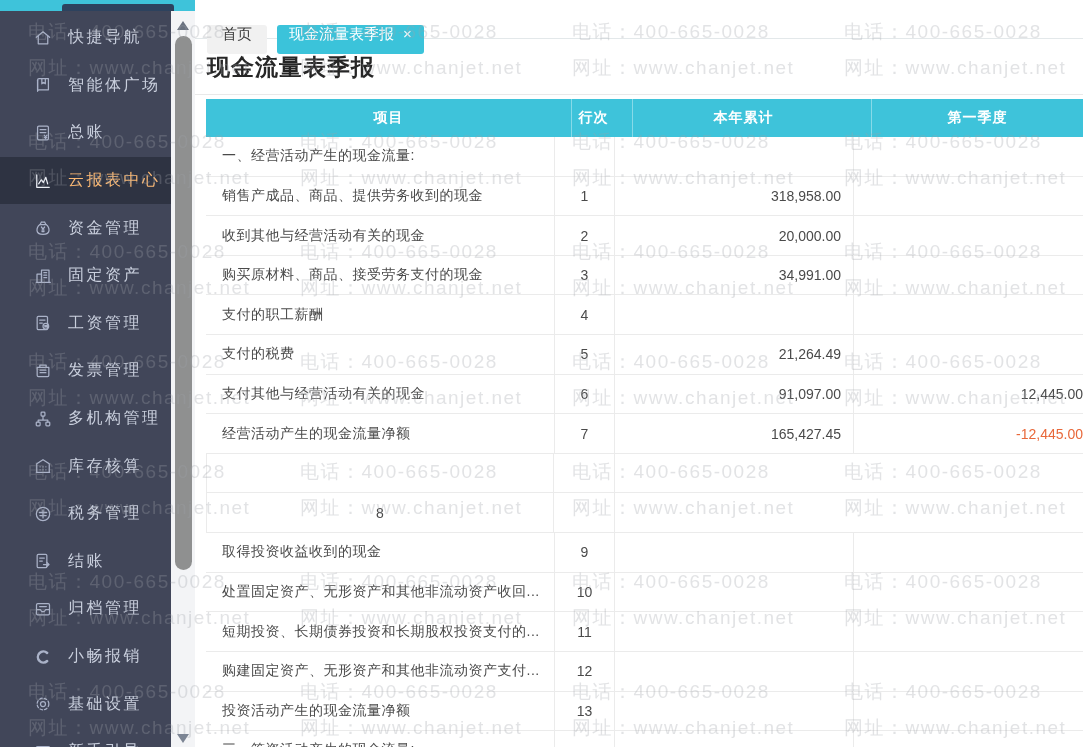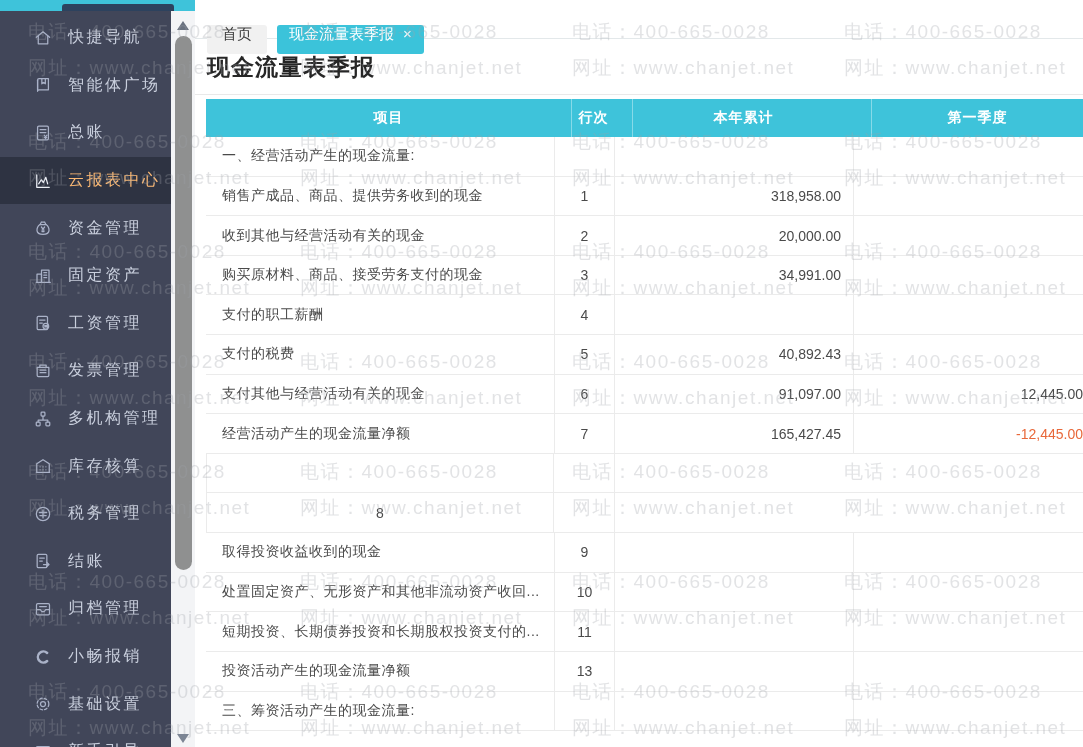--- a/index.html
+++ b/index.html
@@ -269,21 +269,21 @@
         </div>
         <div class="trow">
           <div class="tcell c-item">支付的职工薪酬</div>
           <div class="tcell c-line">4</div>
           <div class="tcell c-ytd"></div>
           <div class="tcell c-q1"></div>
         </div>
         <div class="trow">
           <div class="tcell c-item">支付的税费</div>
           <div class="tcell c-line">5</div>
-          <div class="tcell c-ytd">40,892.43</div>
+          <div class="tcell c-ytd">21,264.49</div>
           <div class="tcell c-q1"></div>
         </div>
         <div class="trow">
           <div class="tcell c-item">支付其他与经营活动有关的现金</div>
           <div class="tcell c-line">6</div>
           <div class="tcell c-ytd">91,097.00</div>
           <div class="tcell c-q1">12,445.00</div>
         </div>
         <div class="trow">
           <div class="tcell c-item">经营活动产生的现金流量净额</div>
@@ -313,20 +313,26 @@
           <div class="tcell c-ytd"></div>
           <div class="tcell c-q1"></div>
         </div>
         <div class="trow">
           <div class="tcell c-item">短期投资、长期债券投资和长期股权投资支付的...</div>
           <div class="tcell c-line">11</div>
           <div class="tcell c-ytd"></div>
           <div class="tcell c-q1"></div>
         </div>
         <div class="trow">
+          <div class="tcell c-item">购建固定资产、无形资产和其他非流动资产支付...</div>
+          <div class="tcell c-line">12</div>
+          <div class="tcell c-ytd"></div>
+          <div class="tcell c-q1"></div>
+        </div>
+        <div class="trow">
           <div class="tcell c-item">投资活动产生的现金流量净额</div>
           <div class="tcell c-line">13</div>
           <div class="tcell c-ytd"></div>
           <div class="tcell c-q1"></div>
         </div>
         <div class="trow">
           <div class="tcell c-item">三、筹资活动产生的现金流量:</div>
           <div class="tcell c-line"></div>
           <div class="tcell c-ytd"></div>
           <div class="tcell c-q1"></div>

